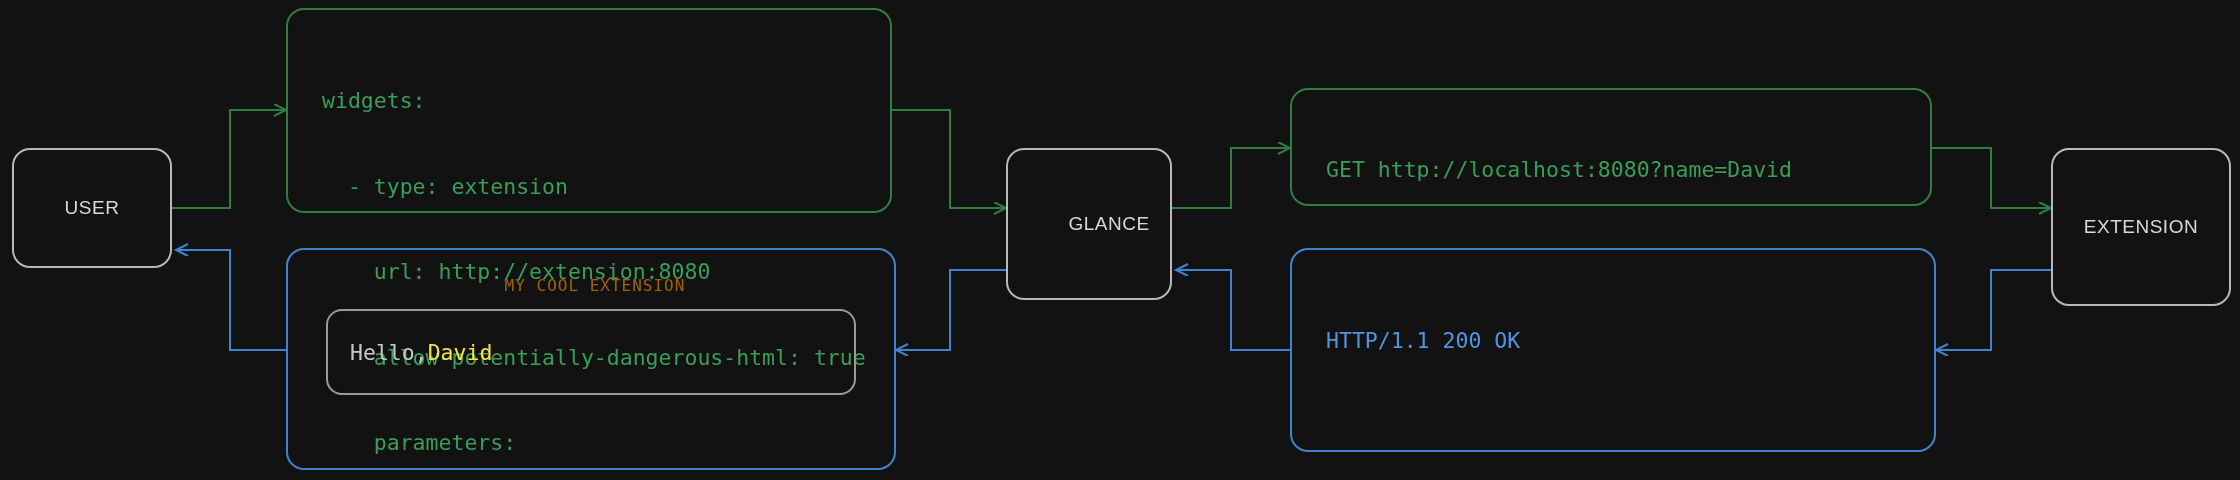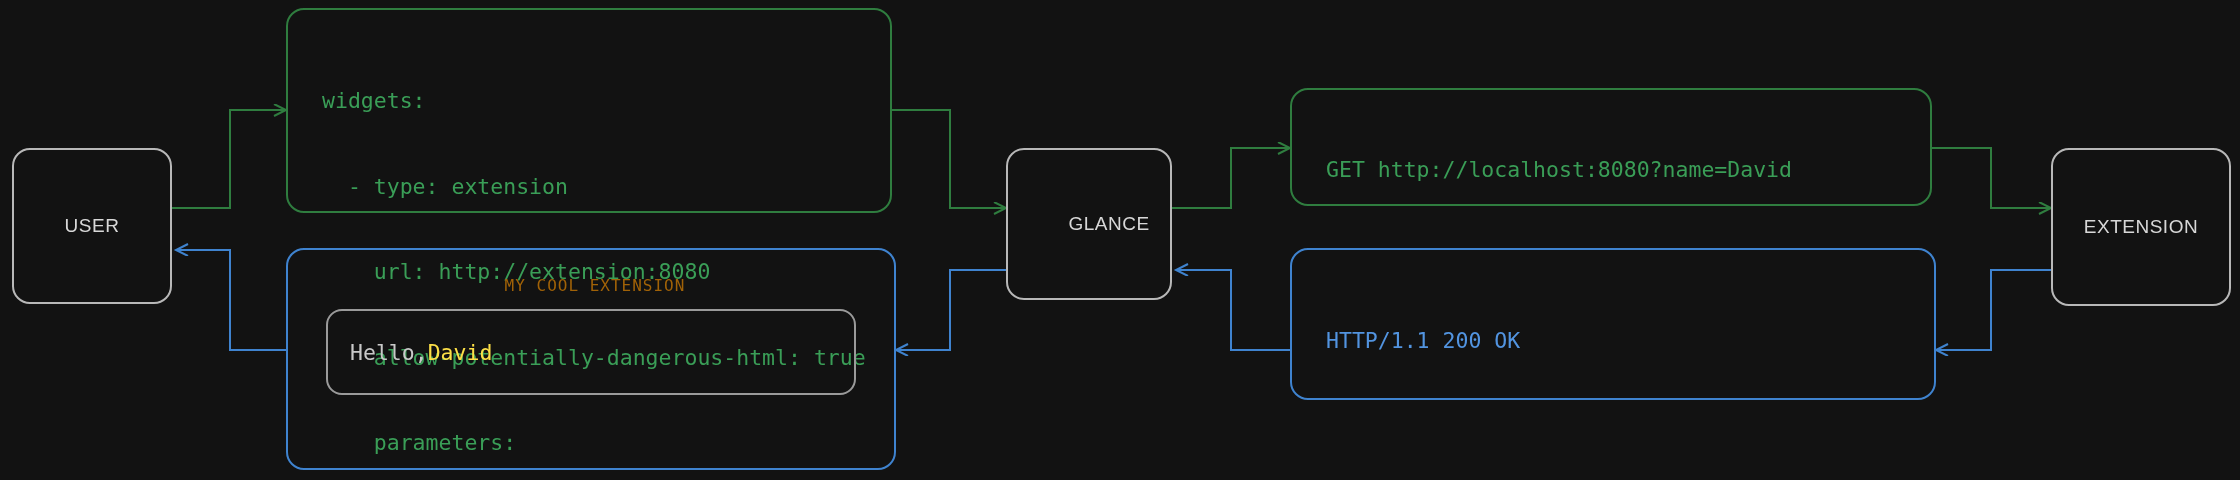--- a/index.html
+++ b/index.html
@@ -126,21 +126,21 @@
 
     <g>
       <path d="M1006,270 L950,270 L950,350 L896,350" fill="none" stroke="#3f83cf" stroke-width="2" marker-end="url(#arrow-blue)"></path>
     </g>
 
     <g>
       <path d="M286,350 L230,350 L230,250 L176,250" fill="none" stroke="#3f83cf" stroke-width="2" marker-end="url(#arrow-blue)"></path>
     </g>
   </svg>
 
-  <div class="node" style="left:12px; top:148px; width:160px; height:156px;">
+  <div class="node" style="left:12px; top:148px; width:160px; height:120px;">
     <span>USER</span>
   </div>
 
   <div class="codebox green" style="left:286px; top:8px; width:606px; height:205px;">
     <div>widgets:</div>
     <div>  - type: extension</div>
     <div>    url: http://extension:8080</div>
     <div>    allow-potentially-dangerous-html: true</div>
     <div>    parameters:</div>
     
@@ -155,21 +155,21 @@
   </div>
 
   <div class="node" style="left:1006px; top:148px; width:166px; height:152px;padding-left:40px;">
     <span>GLANCE</span>
   </div>
 
   <div class="codebox green" style="left:1290px; top:88px; width:642px; height:118px; display:flex; align-items:flex-end;">
     <div>GET http://localhost:8080?name=David</div>
   </div>
 
-  <div class="codebox blue" style="left:1290px; top:248px; width:646px; height:152px;">
+  <div class="codebox blue" style="left:1290px; top:248px; width:646px; height:204px;">
     <div>HTTP/1.1 200 OK</div>
     
     
     
   </div>
 
   <div class="node" style="left:2051px; top:148px; width:180px; height:158px;">
     <span>EXTENSION</span>
   </div>
 

